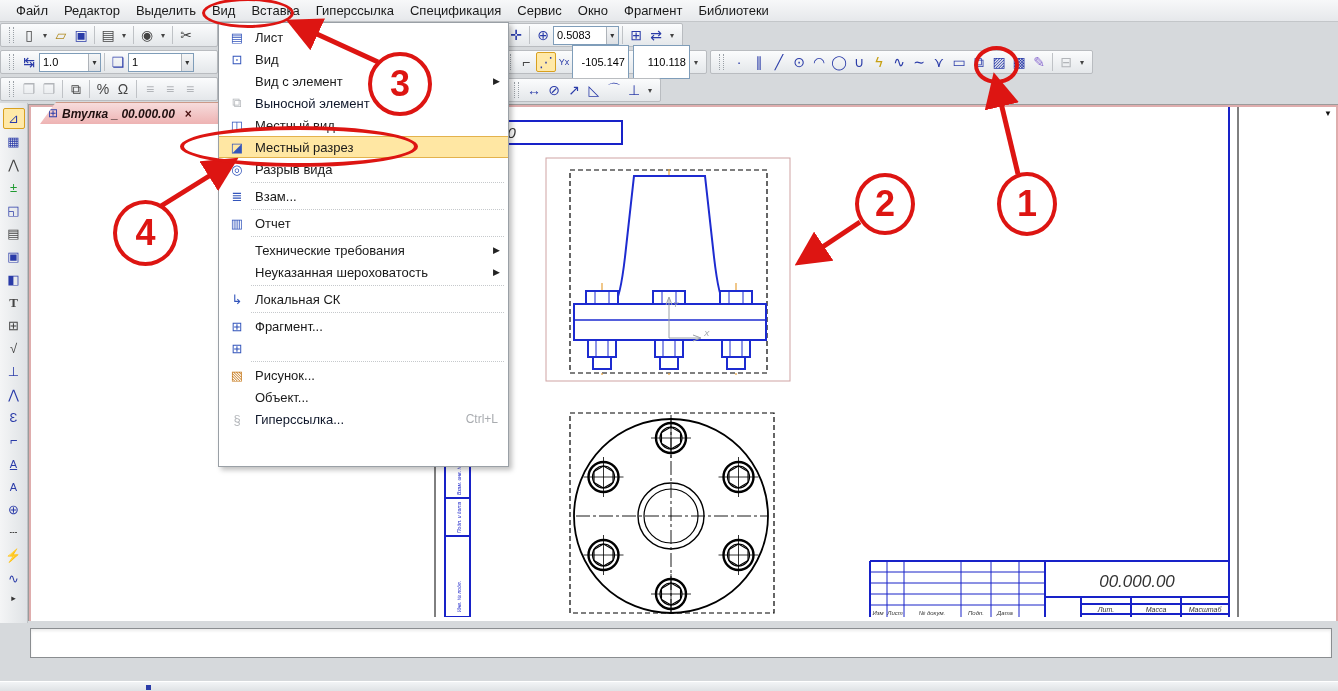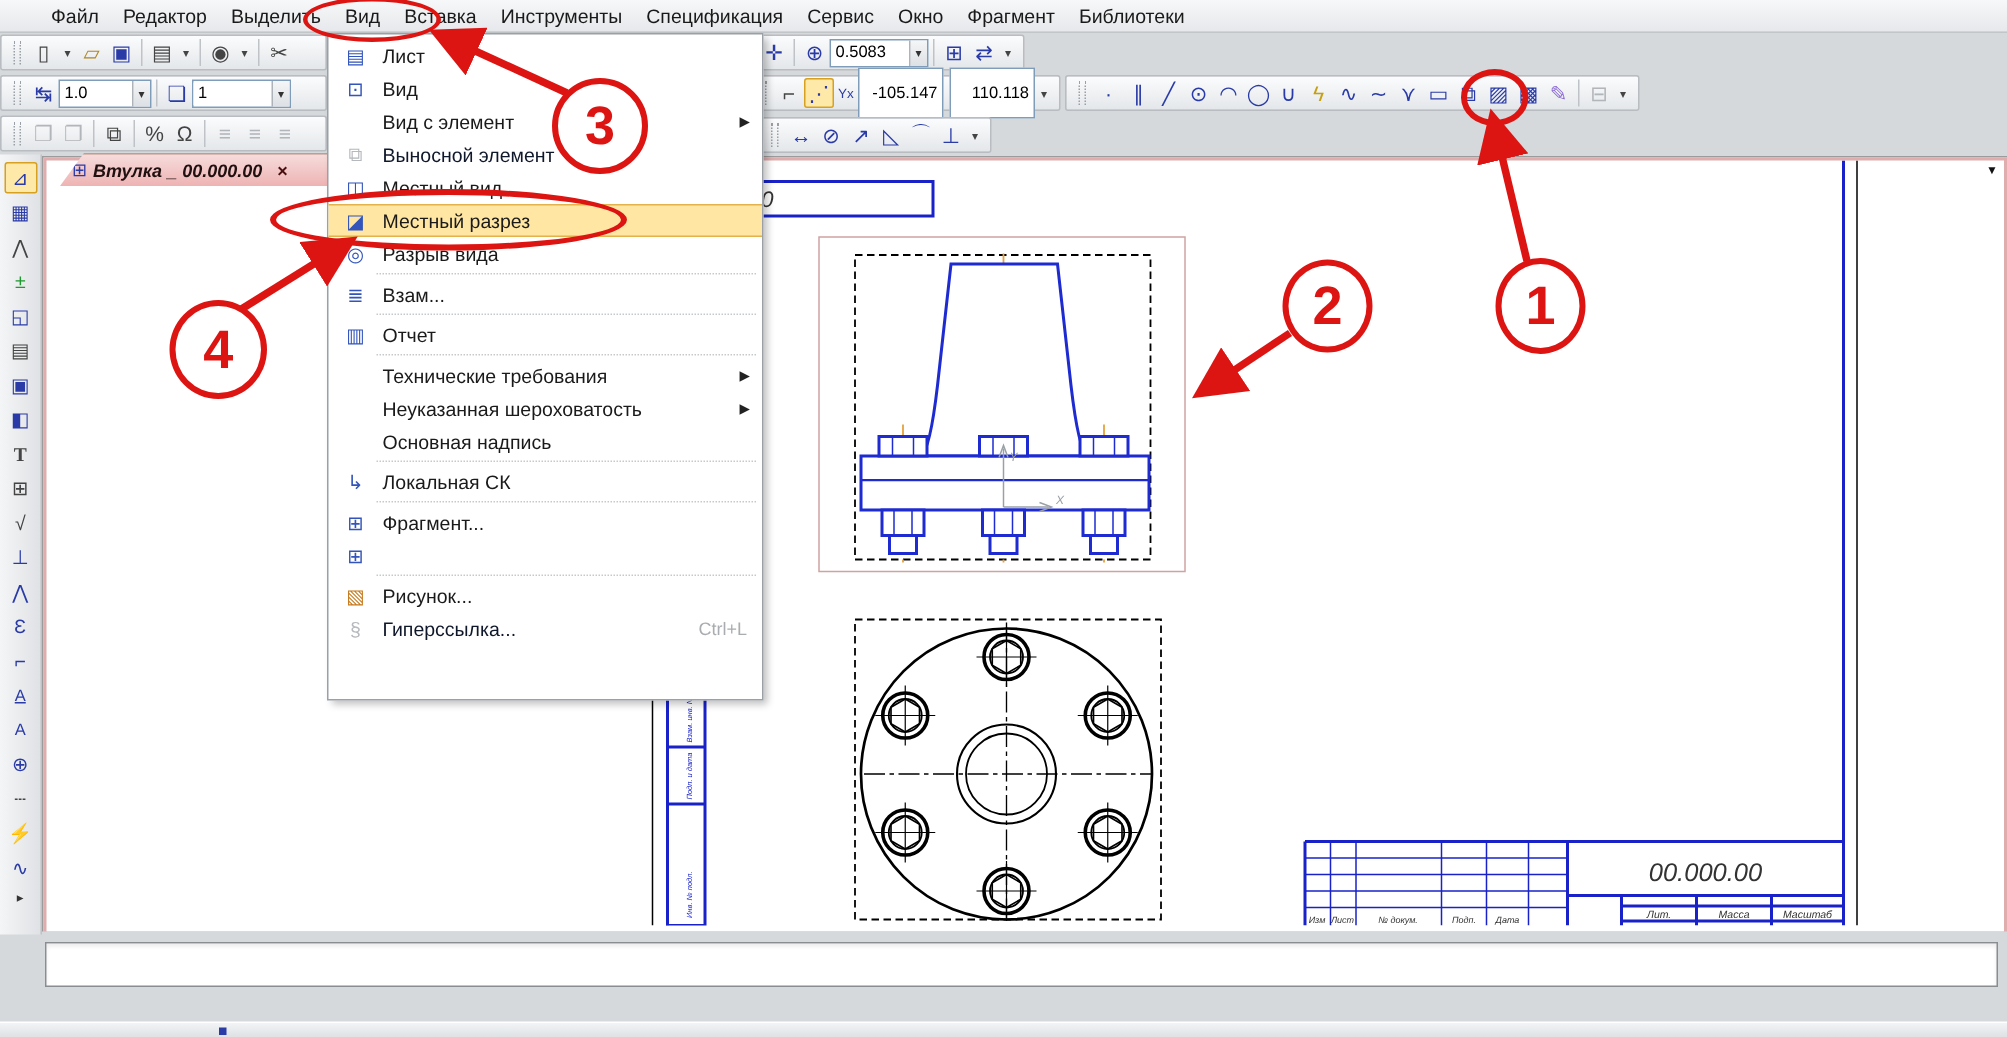--- a/index.html
+++ b/index.html
@@ -2,21 +2,21 @@
 <html><head>
 <meta charset="utf-8">
 <style>
   html,body{margin:0;padding:0;}
   body{font-family:"Liberation Sans",sans-serif;background:#c9cccf;}
   #app{position:relative;width:1338px;height:691px;background:#d6d9dc;overflow:hidden;
        font-family:"Liberation Sans",sans-serif;}
   
   .menubar{position:absolute;left:0;top:0;width:1338px;height:22px;
     background:linear-gradient(#f7f8f9,#e6e8eb);border-bottom:1px solid #c3c6c9;
-    display:flex;align-items:center;padding-left:26px;box-sizing:border-box;z-index:30;}
+    display:flex;align-items:center;padding-left:8px;box-sizing:border-box;z-index:30;}
   .menubar .mitem{font-size:13px;color:#1a1a1a;padding:2px 8px;white-space:nowrap;cursor:default;}
   
   .tbrow{position:absolute;display:flex;align-items:center;z-index:20;}
   .tbgroup{display:flex;align-items:center;background:linear-gradient(#fbfcfd,#e4e7ea);
     border:1px solid #b9bcc0;border-radius:2px;padding:1px 4px 1px 8px;height:24px;box-sizing:border-box;}
   .tbgroup:before{content:"";width:3px;height:16px;margin-right:5px;
     border-left:1px dotted #9aa0a6;border-right:1px dotted #9aa0a6;}
   .ico{width:20px;height:20px;display:inline-flex;align-items:center;justify-content:center;
     font-size:14px;color:#2a3ba8;cursor:default;}
   .ico.small{width:12px;font-size:8px;color:#444;}
@@ -86,21 +86,21 @@
 <body>
 
 <div id="app">
 
   <div class="menubar">
     <span class="mitem">Файл</span>
     <span class="mitem">Редактор</span>
     <span class="mitem">Выделить</span>
     <span class="mitem">Вид</span>
     <span class="mitem">Вставка</span>
-    <span class="mitem">Инструменты</span>
+    <span class="mitem">Гиперссылка</span>
     <span class="mitem">Спецификация</span>
     <span class="mitem">Сервис</span>
     <span class="mitem">Окно</span>
     <span class="mitem">Фрагмент</span>
     <span class="mitem">Библиотеки</span>
   </div>
 
   <div class="tbrow" style="left:0;top:23px;">
     <div class="tbgroup" style="width:218px;">
       <span class="ico dark">▯</span>
@@ -451,41 +451,41 @@
     <div class="mi">
         <span class="gut"></span>
         <span class="lbl">Технические требования</span>
         <span class="sub">▶</span>
       </div>
     <div class="mi">
         <span class="gut"></span>
         <span class="lbl">Неуказанная шероховатость</span>
         <span class="sub">▶</span>
       </div>
-    <div class="mi">
-        <span class="gut"></span>
-        <span class="lbl">Основная надпись</span>
-      </div>
     <div class="msep"></div>
     <div class="mi">
         <span class="gut">↳</span>
         <span class="lbl">Локальная СК</span>
       </div>
     <div class="msep"></div>
     <div class="mi">
         <span class="gut">⊞</span>
         <span class="lbl">Фрагмент...</span>
       </div>
     <div class="mi">
         <span class="gut">⊞</span>
       </div>
     <div class="msep"></div>
     <div class="mi">
         <span class="gut" style="color:#c77b1e">▧</span>
         <span class="lbl">Рисунок...</span>
+      </div>
+    <div class="mi">
+        <span class="gut"></span>
+        <span class="lbl">Объект...</span>
       </div>
     <div class="mi disabled">
         <span class="gut g">§</span>
         <span class="lbl">Гиперссылка...</span>
         <span class="short">Ctrl+L</span>
       </div>
   </div>
 
   <div class="bottombar">
     <div class="msgbar"></div>

